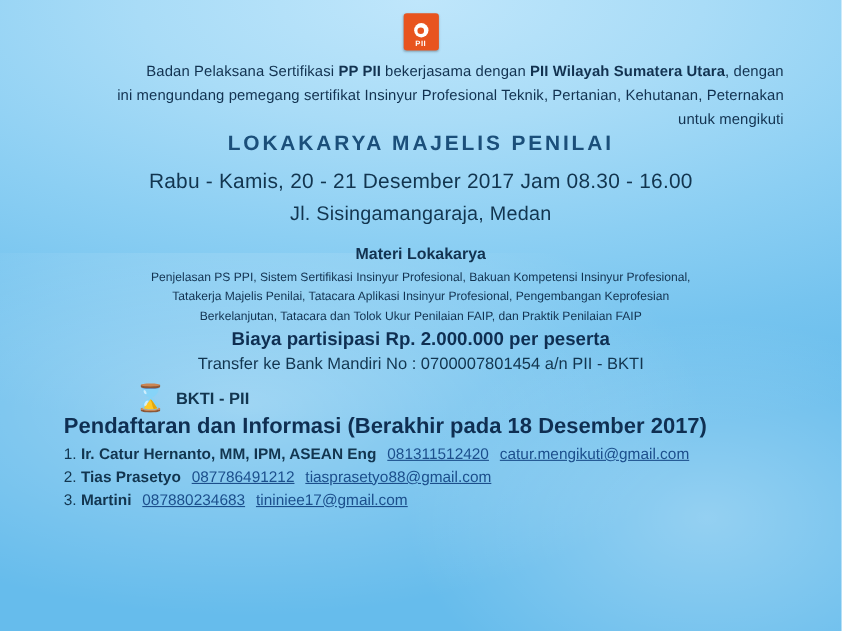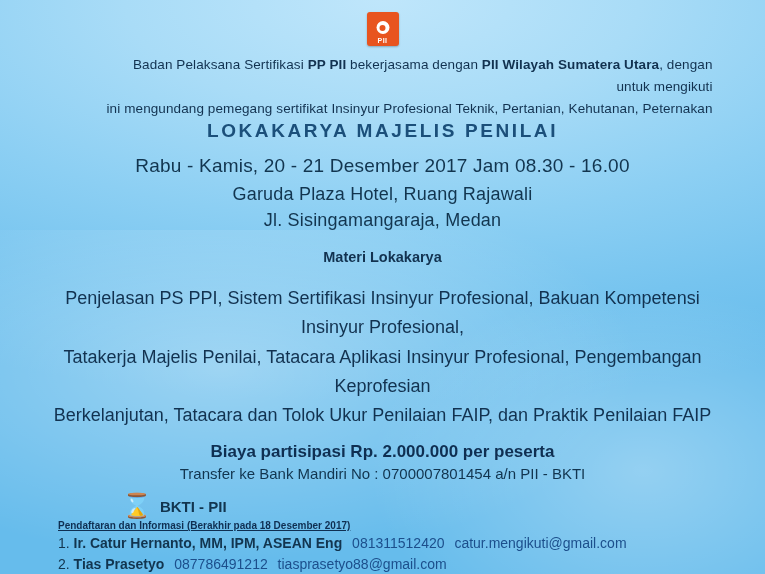--- a/index.html
+++ b/index.html
@@ -141,38 +141,38 @@
     margin-bottom: 12px;
   }
 
   .materi-head {
     margin-top: 16px;
     font-size: 14.5px;
     font-weight: bold;
     color: #123250;
   }
   .materi-body {
-    margin-top: 19px;
-    font-size: 18px;
+    margin-top: 5px;
+    font-size: 11px;
     line-height: 1.62;
     color: #123250;
     max-width: 680px;
     margin-left: auto;
     margin-right: auto;
   }
 
   .cert-note {
     margin-top: 16px;
     font-size: 15px;
     font-weight: bold;
     color: #1b5b86;
     letter-spacing: 0.1px;
   }
   .fee {
-    margin-top: 12px;
+    margin-top: 1px;
     font-size: 17px;
     font-weight: bold;
     color: #0f2f52;
   }
   .transfer {
     margin-top: 3px;
     font-size: 15px;
     color: #12354f;
   }
 
@@ -193,63 +193,62 @@
     font-size: 24px;
     line-height: 1;
     color: #b6392a;
   }
   .bkti-label {
     font-size: 15px;
     font-weight: bold;
     color: #12354f;
   }
   .reg-head {
-    font-size: 10px;
+    font-size: 20px;
     font-weight: bold;
     color: #0f2f52;
     margin: 2px 0 2px 0;
-    text-decoration: underline;
   }
   .contact {
     font-size: 14px;
     color: #12354f;
     line-height: 1.5;
     white-space: nowrap;
   }
   .contact .nm { font-weight: bold; }
   .contact .lnk2 {
     color: #1c4f8c;
+    text-decoration: underline;
     margin-left: 6px;
   }
 </style>
 </head>
 <body>
 
 <div class="poster">
   <div class="content">
 
     <div class="logo-wrap">
       <div class="logo">
         <div class="ring"></div>
         <div class="logo-text">PII</div>
       </div>
     </div>
 
     <div class="intro">
       <div>
         <span>Badan Pelaksana Sertifikasi </span><b>PP PII</b><span> bekerjasama dengan </span><b>PII Wilayah Sumatera Utara</b><span>,  dengan</span>
       </div>
+      <div>ini  mengundang pemegang sertifikat Insinyur Profesional Teknik, Pertanian, Kehutanan, Peternakan</div>
       <div>untuk mengikuti</div>
-      <div>ini  mengundang pemegang sertifikat Insinyur Profesional Teknik, Pertanian, Kehutanan, Peternakan</div>
     </div>
 
     <div class="event-title">LOKAKARYA  MAJELIS  PENILAI</div>
 
     <div class="when">Rabu - Kamis, 20 - 21 Desember 2017 Jam 08.30 - 16.00</div>
-    <div class="venue">Garuda Plaza Hotel, Ruang  Rajawali</div>
     <div class="address">Jl. Sisingamangaraja, Medan</div>
 
     <div class="materi-head">Materi Lokakarya</div>
     <div class="materi-body">
       <div>Penjelasan PS PPI, Sistem Sertifikasi Insinyur Profesional, Bakuan Kompetensi Insinyur Profesional,</div>
       <div>Tatakerja Majelis Penilai, Tatacara Aplikasi Insinyur Profesional, Pengembangan Keprofesian</div>
       <div>Berkelanjutan, Tatacara dan Tolok Ukur Penilaian FAIP, dan Praktik  Penilaian FAIP</div>
     </div>
 
     <div class="fee">Biaya partisipasi Rp. 2.000.000  per peserta</div>
@@ -269,16 +268,22 @@
         <span class="lnk2">catur.mengikuti@gmail.com</span>
       </div>
 
       <div class="contact">
         <span>2.</span>
         <span class="nm">Tias Prasetyo</span>
         <span class="lnk2">087786491212</span>
         <span class="lnk2">tiasprasetyo88@gmail.com</span>
       </div>
 
+      <div class="contact">
+        <span>3.</span>
+        <span class="nm">Martini</span>
+        <span class="lnk2">087880234683</span>
+        <span class="lnk2">tininiee17@gmail.com</span>
+      </div>
     </div>
 
   </div>
 </div>
 
 </body></html>

